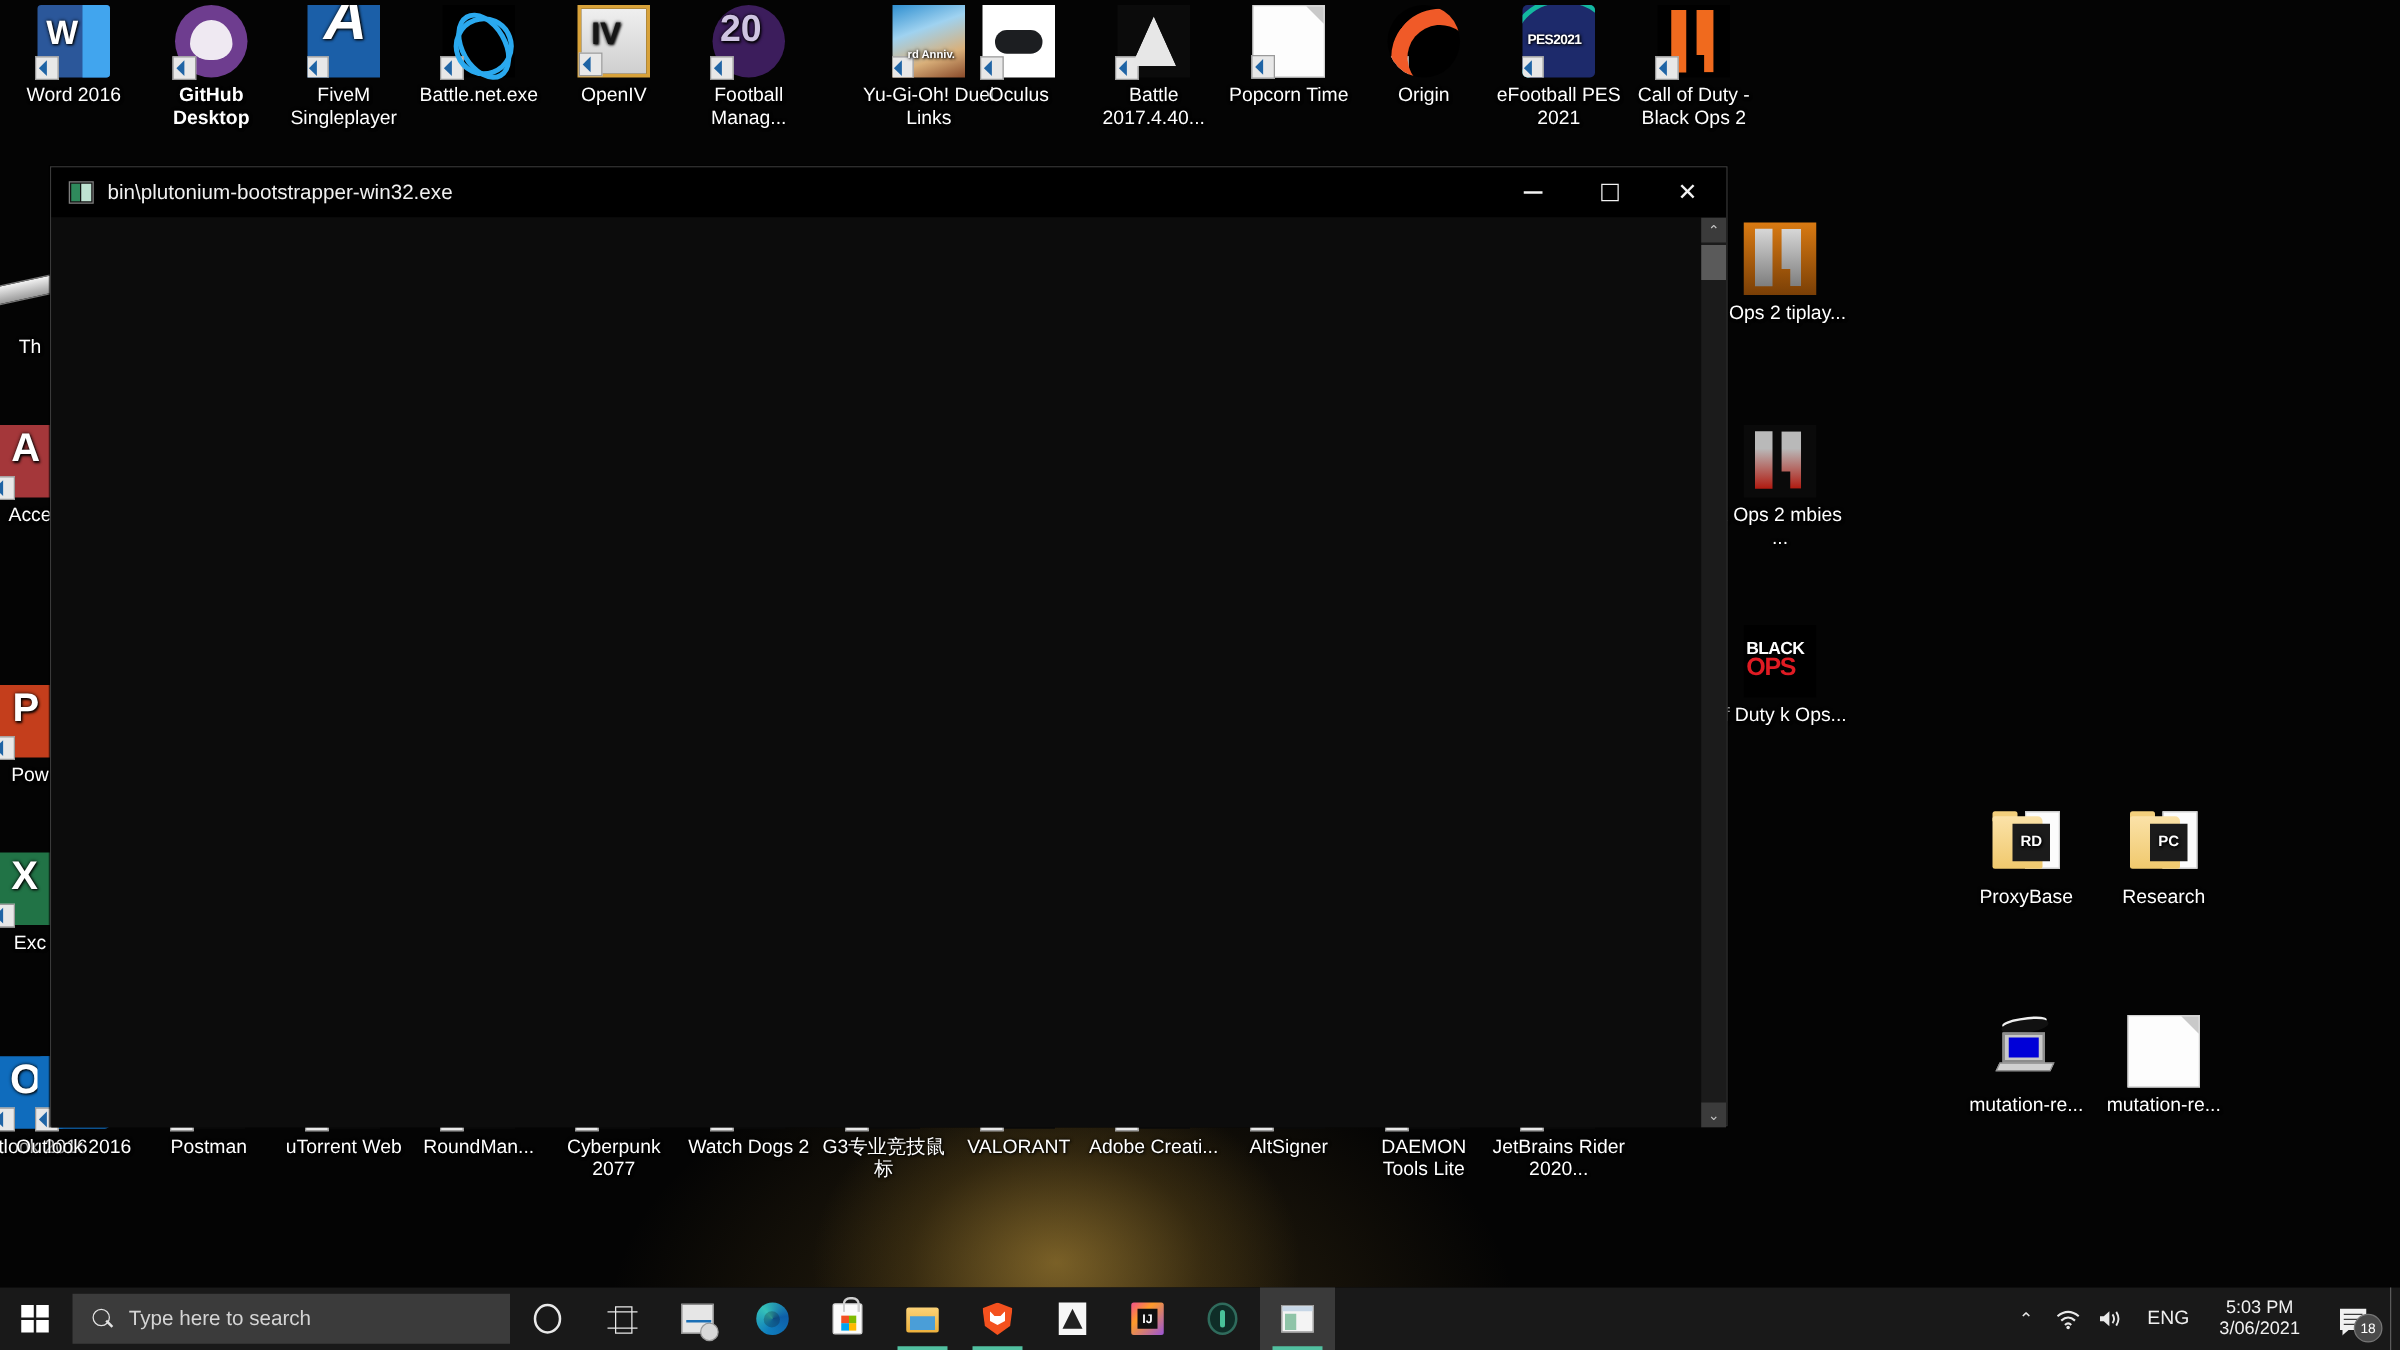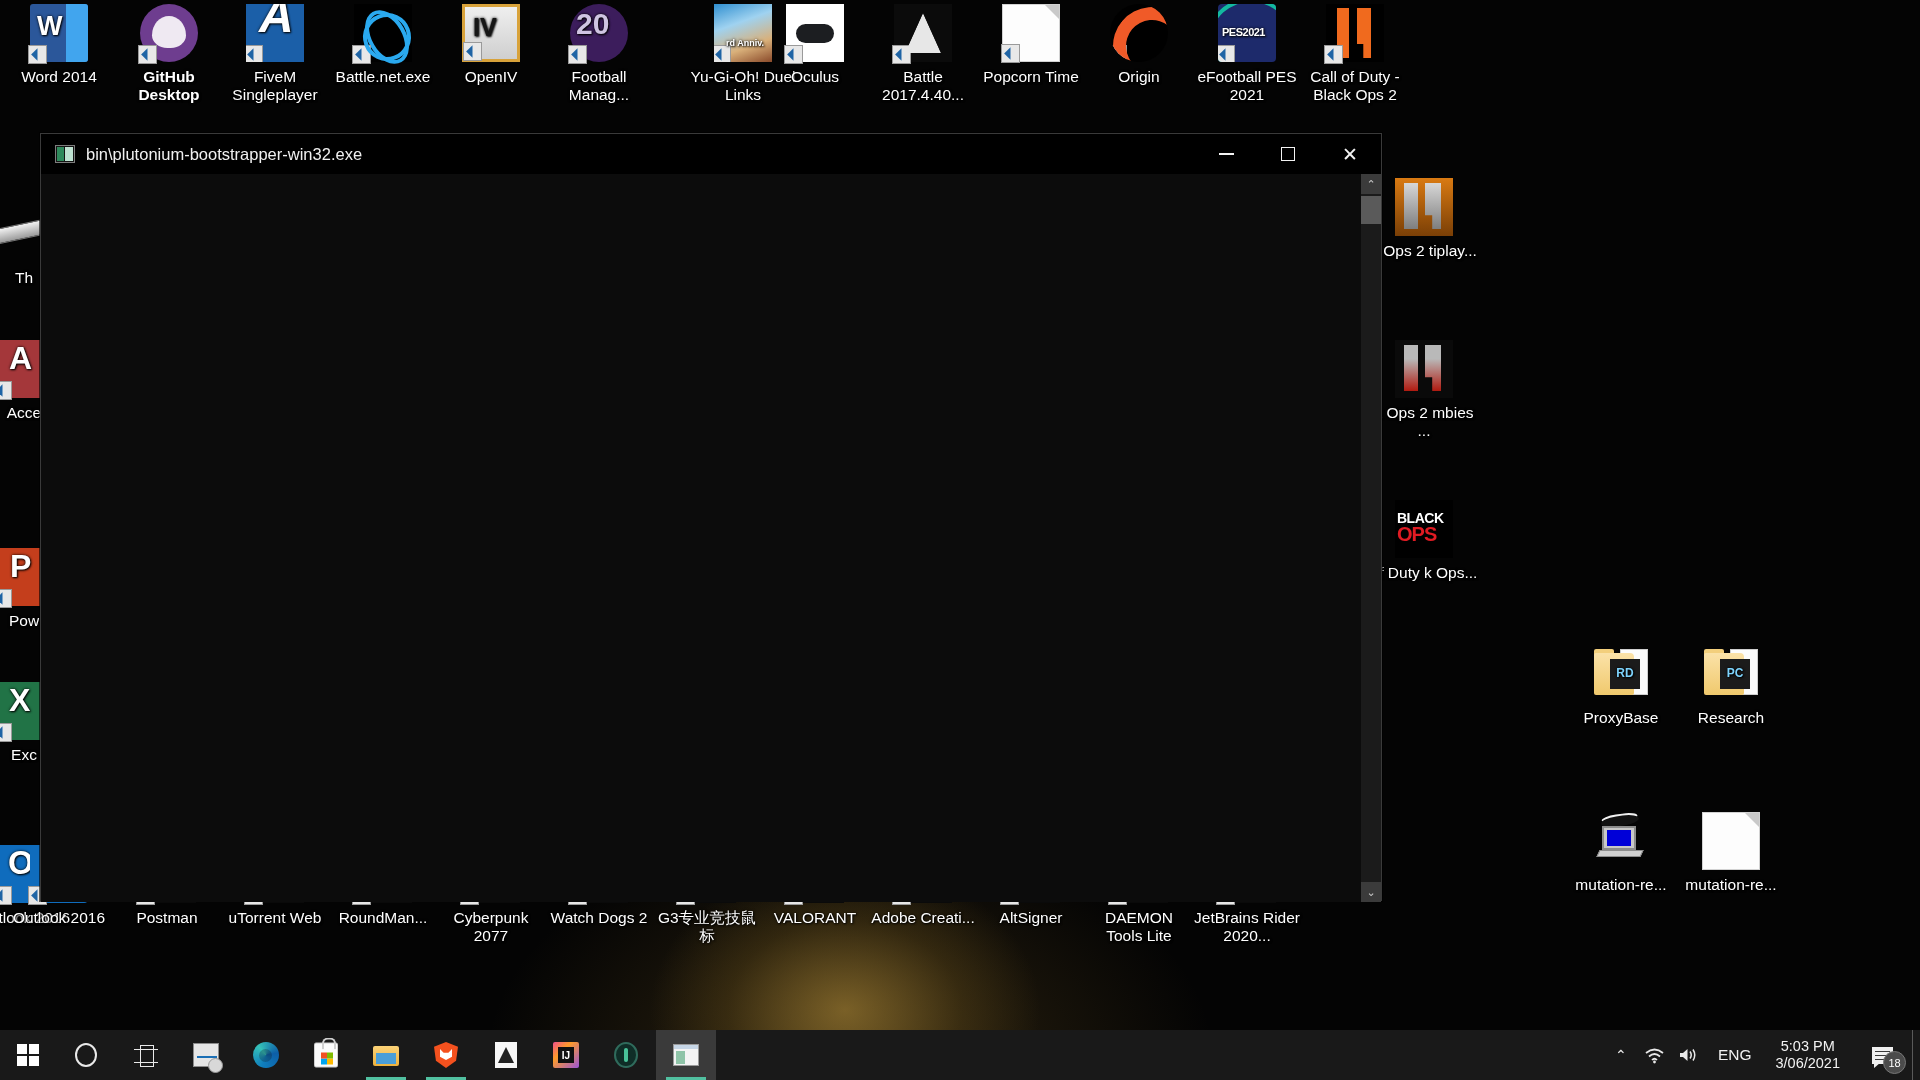--- a/index.html
+++ b/index.html
@@ -111,21 +111,21 @@
   .a-blackops:before{content:"BLACK";position:absolute;left:2px;top:10px;color:#fff;font-size:14px;font-weight:bold;letter-spacing:-0.5px;}
   .a-blackops:after{content:"OPS";position:absolute;left:2px;top:26px;color:#e01b23;font-size:20px;font-weight:bold;letter-spacing:-1px;}
 
   
   .a-folder { position:relative; }
   .a-folder .fbody{position:absolute;left:2px;top:8px;width:40px;height:42px;background:linear-gradient(#fbe2a8,#f0c96d);
     border-radius:2px 4px 2px 2px;}
   .a-folder .ftab{position:absolute;left:2px;top:4px;width:20px;height:8px;background:#f3cf7c;border-radius:2px 2px 0 0;}
   .a-folder .fpage{position:absolute;left:28px;top:4px;width:28px;height:46px;background:#fcfcfc;border:1px solid #cfcfcf;}
   .a-folder .fbadge{position:absolute;left:18px;top:14px;width:30px;height:30px;background:#1b1b1b;
-    display:flex;align-items:center;justify-content:center;color:#7dd3fc;font-size:12px;font-weight:bold;}
+    display:flex;align-items:center;justify-content:center;color:#ffffff;font-size:12px;font-weight:bold;}
 
   .a-mutexe { position:relative; }
   .a-mutexe .scr{position:absolute;left:10px;top:14px;width:34px;height:24px;background:#c8c8c8;border:2px solid #8c8c8c;}
   .a-mutexe .scr:after{content:"";position:absolute;left:3px;top:2px;right:3px;bottom:2px;background:#0000d8;}
   .a-mutexe .base{position:absolute;left:6px;top:38px;width:44px;height:7px;background:#d0d0d0;border:1px solid #8c8c8c;
     transform:skewX(-25deg);}
   .a-mutexe .hat{position:absolute;left:9px;top:4px;width:38px;height:10px;background:#111;
     border-radius:50%/60%; transform:rotate(-8deg); box-shadow:0 -3px 0 -1px #f0f0f0;}
 
   
@@ -265,21 +265,21 @@
 </head>
 <body>
 
 <div id="desktop">
 
   <div id="top-row">
       <div class="icon" style="left: 5px; top: 4px;">
         <div class="art a-word">
           <span class="sc"></span>
         </div>
-        <span class="lbl">Word 2014</span>
+        <span class="lbl">Word 2016</span>
       </div>
       <div class="icon" style="left: 115px; top: 4px; font-weight: bold;">
         <div class="art a-github">
           <span class="sc"></span>
         </div>
         <span class="lbl">GitHub Desktop</span>
       </div>
       <div class="icon" style="left: 221px; top: 4px;">
         <div class="art a-fivem">
           <span class="sc"></span>
@@ -532,20 +532,24 @@
 
 <div id="taskbar">
   <div id="start-btn">
     <span class="winlogo">
         <i></i>
         <i></i>
         <i></i>
         <i></i>
       </span>
   </div>
+  <div id="search-box">
+    <span class="mag"></span>
+    <span class="ph">Type here to search</span>
+  </div>
   <div id="taskbar-apps" style="display:flex;align-items:center;height:50px;">
       <div class="tb-app" title="Cortana">
         <span class="artbox">
           <span class="ic-cortana" style="position: absolute; left: 50%; top: 50%; transform: translate(-50%, -50%);"></span>
         </span>
       </div>
       <div class="tb-app" title="Task View">
         <span class="artbox">
           <span class="ic-taskview" style="position: absolute; left: 50%; top: 50%; transform: translate(-50%, -50%);"></span>
         </span>

